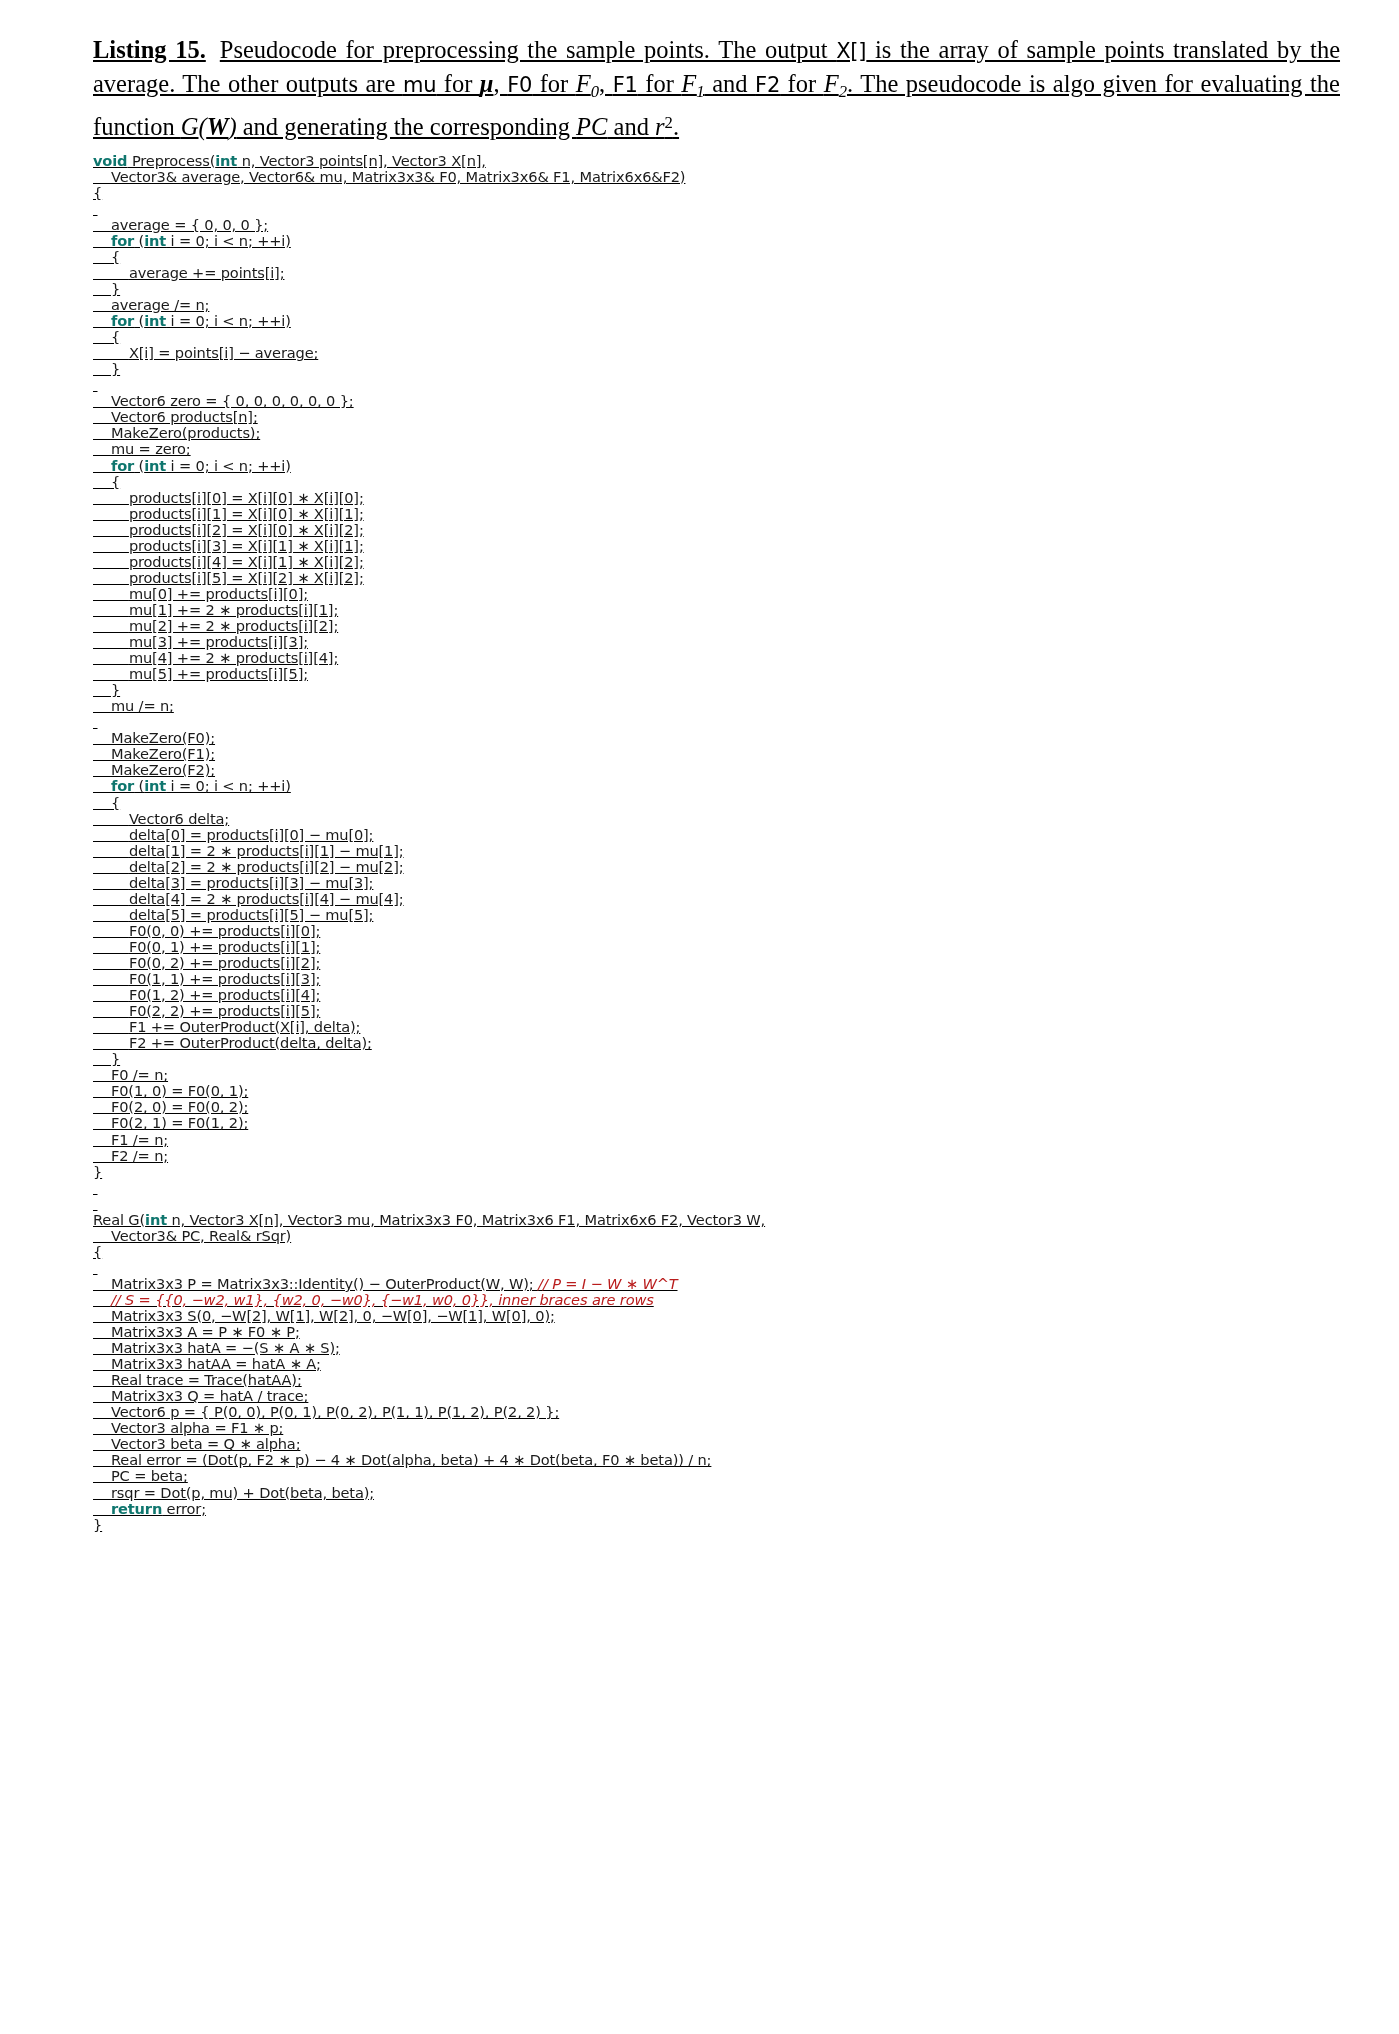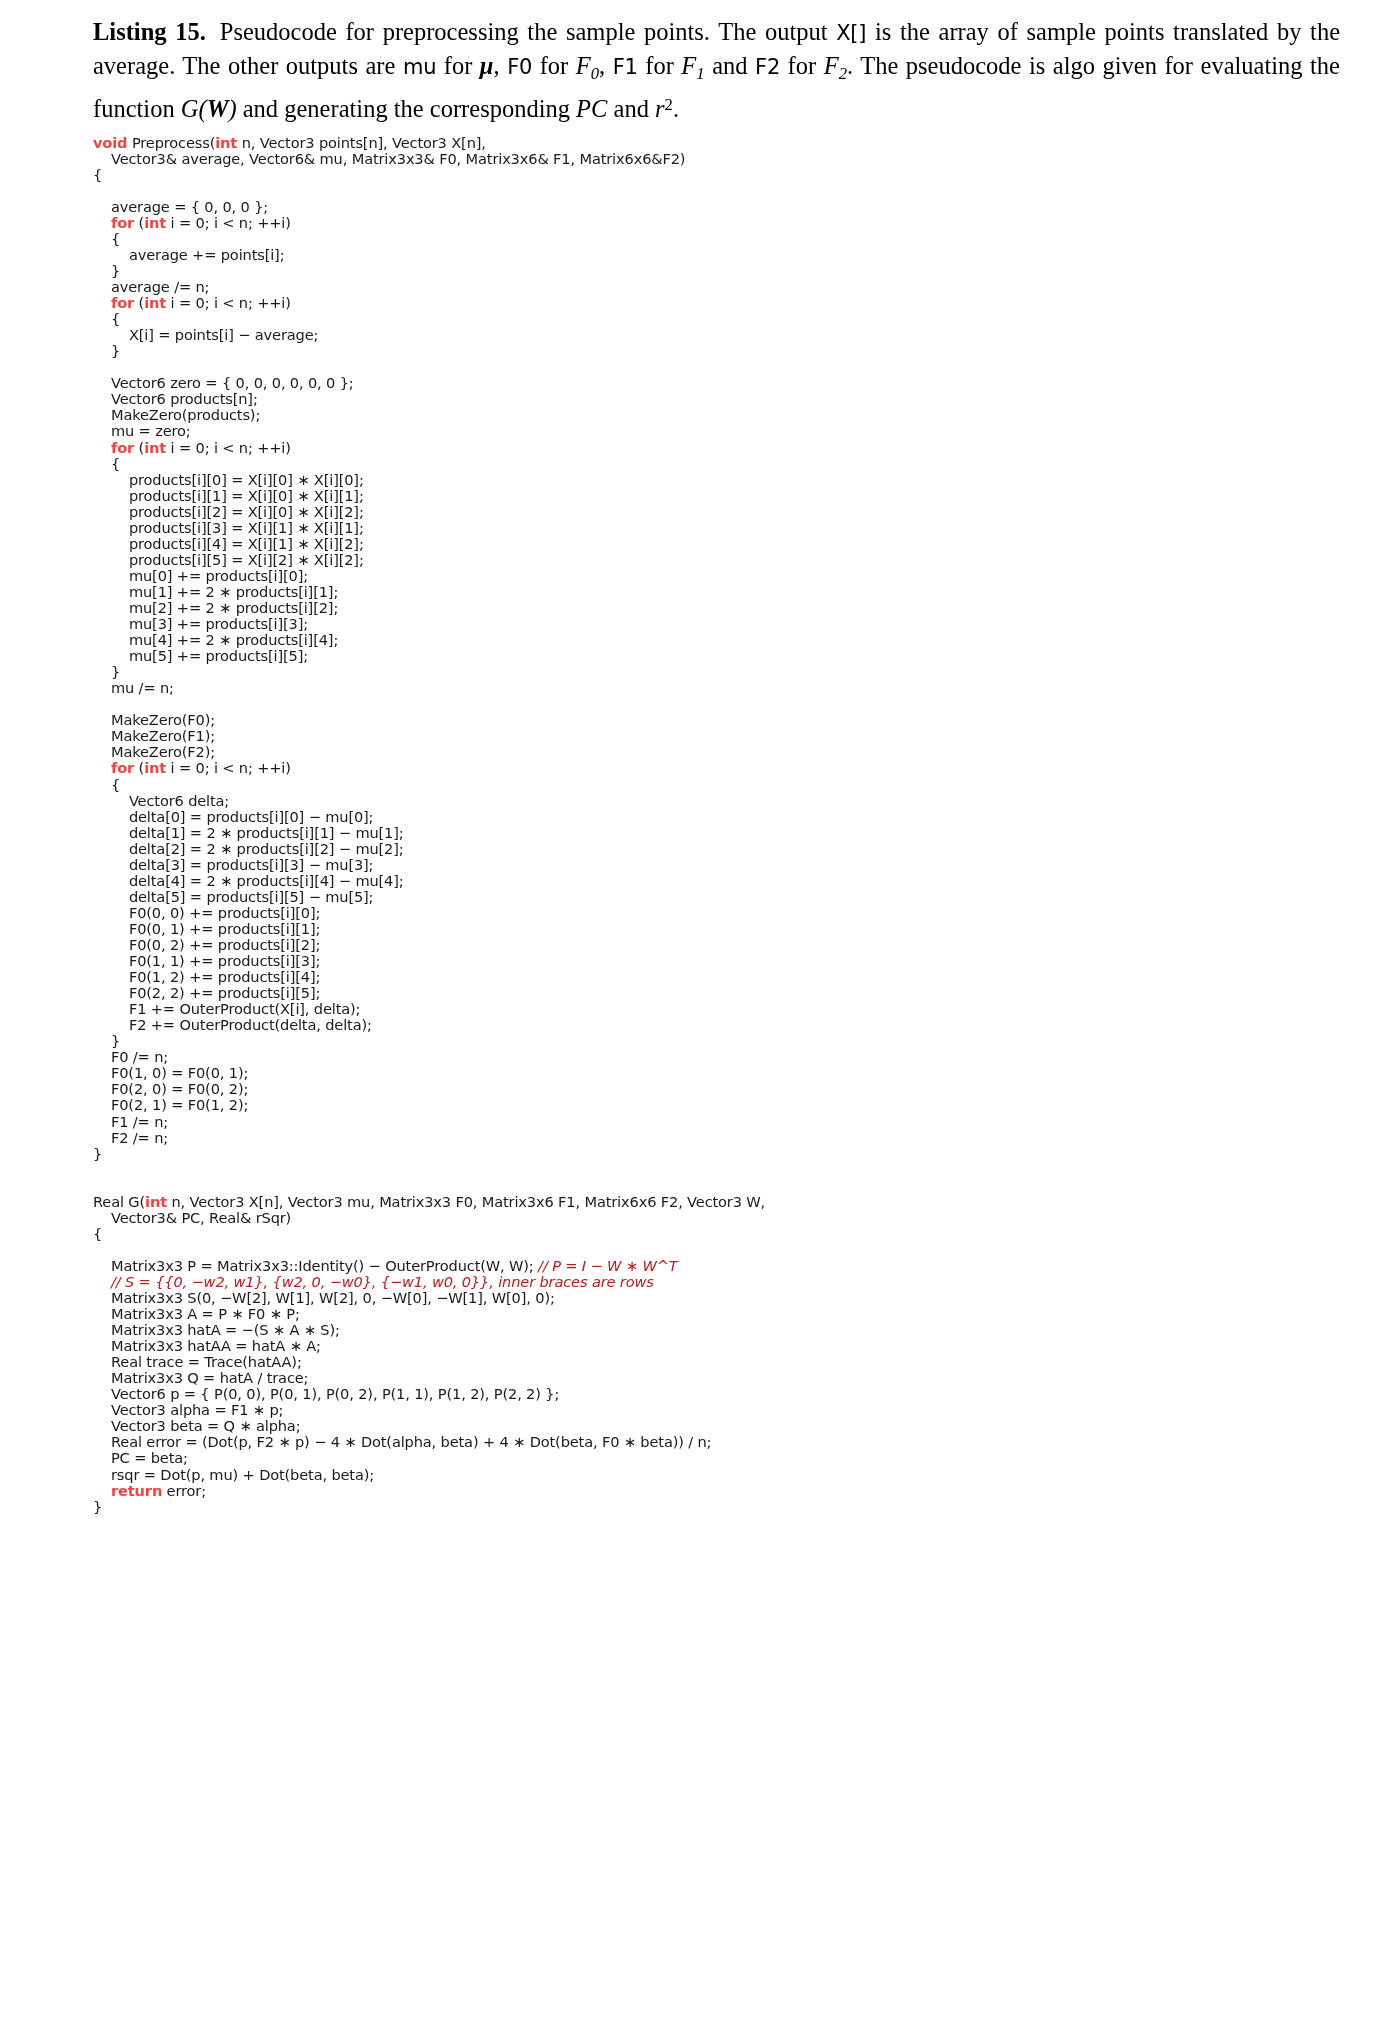--- a/index.html
+++ b/index.html
@@ -12,21 +12,22 @@
     height: 2034px;
     font-family: "Liberation Serif", "DejaVu Serif", serif;
     color: #000000;
     overflow: hidden;
   }
   .page {
     position: relative;
     width: 1399px;
     height: 2034px;
     box-sizing: border-box;
-    padding: 16px 59px 0 93px;
+    padding: 34px 59px 0 93px;
+    text-decoration: underline;
   }
 
   
   .caption {
     font-family: "Liberation Serif", "DejaVu Serif", serif;
     font-size: 24.5px;
     line-height: 31.5px;
     text-align: justify;
     text-justify: inter-word;
     color: #000;
@@ -70,21 +71,21 @@
     color: #1a1a1a;
     white-space: pre;
     letter-spacing: -0.15px;
   }
   .code .ln {
     display: block;
     height: 16.05px;
     white-space: pre;
   }
   .code .ln.blank { height: 16.05px; }
-  .kw  { color: #ef4444; font-weight: bold; }
+  .kw  { color: #0f766e; font-weight: bold; }
   .cmt { color: #b91c1c; font-style: italic; }
 </style>
 </head>
 <body>
 
 <div class="page">
 
   <p class="caption">
     <b class="listing-label">Listing 15.</b><span class="gap"></span><span>Pseudocode for preprocessing the sample points.  The output </span><span class="mono-inline">X[]</span><span> is the array of sample points translated by the average. The other outputs are </span><span class="mono-inline">mu</span><span> for </span><span class="mbi">μ</span><span>, </span><span class="mono-inline">F0</span><span> for </span><span class="mi">F</span><span class="sub">0</span><span>, </span><span class="mono-inline">F1</span><span> for </span><span class="mi">F</span><span class="sub">1</span><span> and </span><span class="mono-inline">F2</span><span> for </span><span class="mi">F</span><span class="sub">2</span><span>. The pseudocode is algo given for evaluating the function </span><span class="mi">G</span><span class="mi">(</span><span class="mbi">W</span><span class="mi">)</span><span> and generating the corresponding </span><span class="mi">PC</span><span> and </span><span class="mi">r</span><span class="supr">2</span><span>.</span>
   </p>

